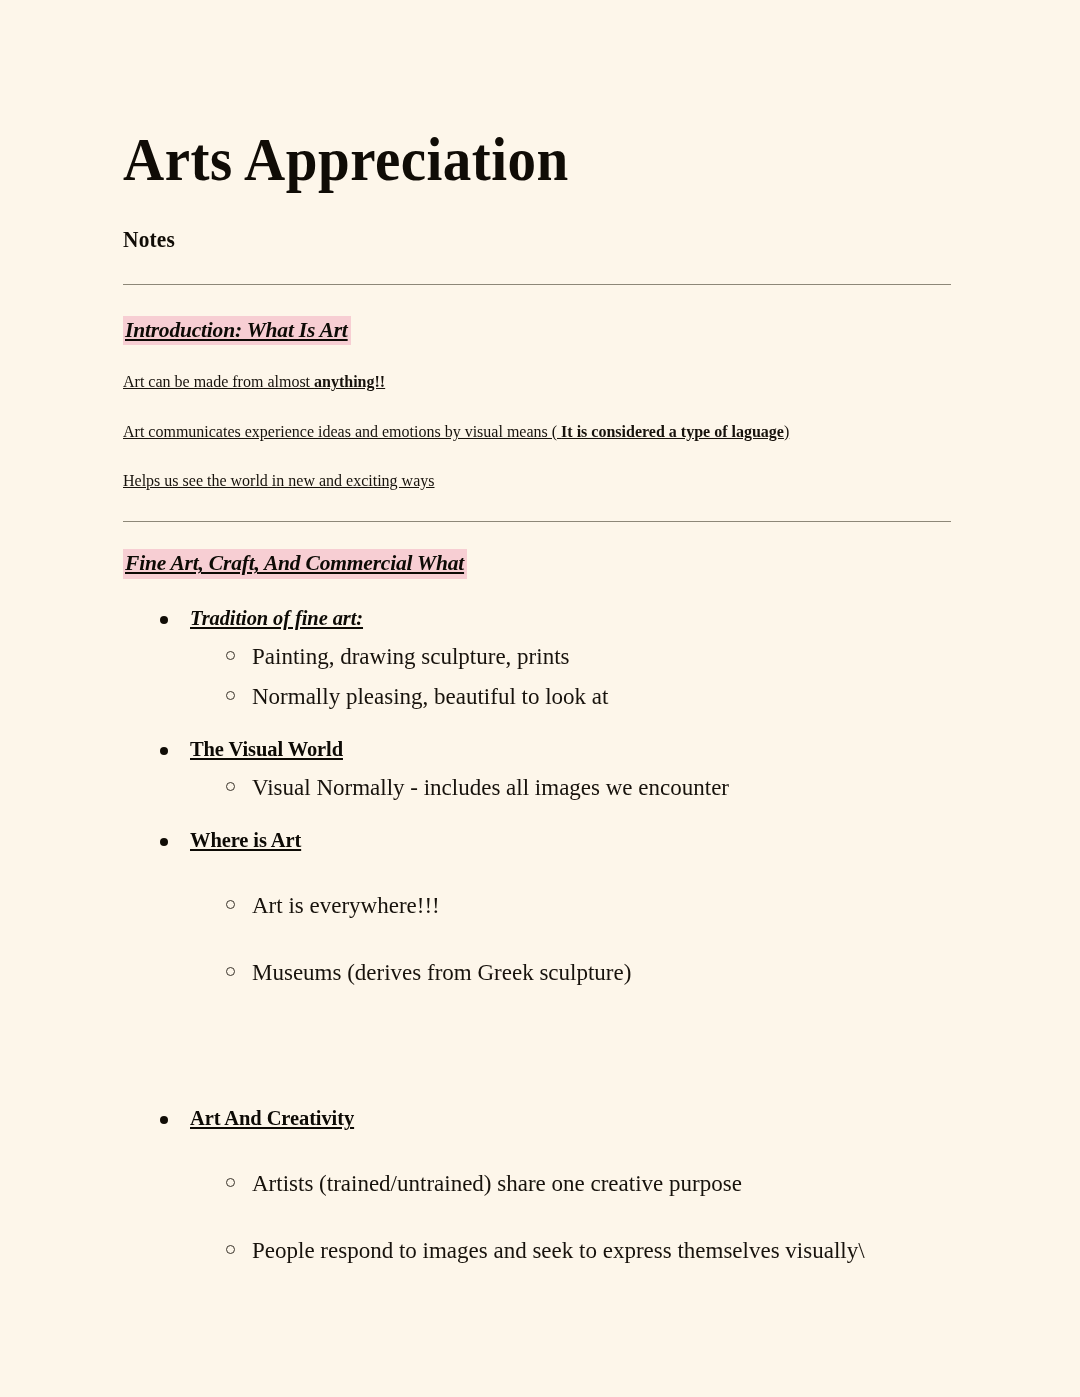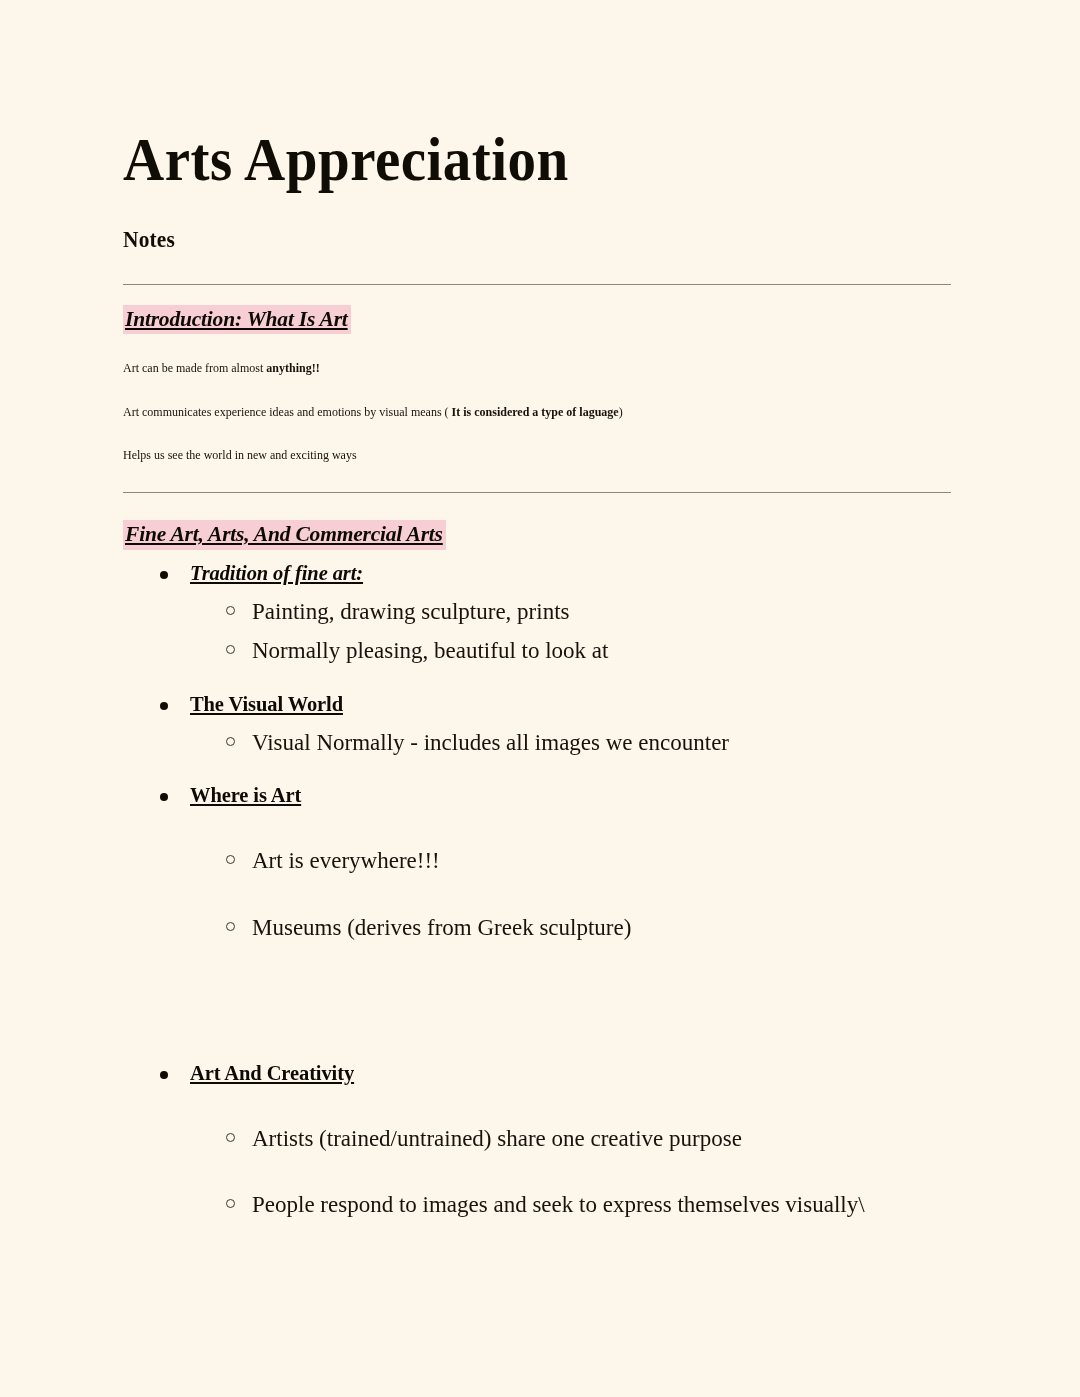--- a/index.html
+++ b/index.html
@@ -82,49 +82,50 @@
     line-height: 1.25;
     letter-spacing: -0.2px;
     color: #0d0a05;
     background: #f7ced3;
     text-decoration: underline;
     text-decoration-thickness: 2.2px;
     text-underline-offset: 2px;
     padding: 1px 3px 2px 2px;
   }
 
-  .sec-wrap.s1 { padding-top: 20px; }
+  .sec-wrap.s1 { padding-top: 31px; }
   .sec-wrap.s2 { padding-top: 27px; }
 
   
   p.body {
     margin: 0;
     padding-top: 25px;
-    font-size: 12px;
+    font-size: 16px;
     line-height: 1.52;
     color: #17120c;
     max-width: 820px;
+    text-decoration: underline;
   }
 
   p.body b { font-weight: 700; }
 
   
   ul.lvl1 {
     list-style: none;
     margin: 0;
     padding: 0;
   }
 
   ul.lvl1 > li.item {
     position: relative;
     padding-left: 67px;
     margin-top: 23px;
   }
 
-  ul.lvl1 > li.item:first-child { margin-top: 10px; }
+  ul.lvl1 > li.item:first-child { margin-top: 26px; }
 
   ul.lvl1 > li.item::before {
     content: "";
     position: absolute;
     left: 37px;
     top: 11px;
     width: 8px;
     height: 8px;
     border-radius: 50%;
     background: #100c06;
@@ -197,21 +198,21 @@
       <p class="body"><span>Art can be made from almost </span><b>anything!!</b><span></span></p>
 
       <p class="body"><span>Art communicates experience ideas and emotions by visual means ( </span><b>It is considered a type of laguage</b><span>)</span></p>
 
       <p class="body"><span>Helps us see the world in new and exciting ways</span></p>
     </div>
 
     <hr class="rule r2">
 
     <div class="sec-wrap s2">
-      <span class="section-heading">Fine Art,  Arts,  And Commercial Arts</span>
+      <span class="section-heading">Fine Art,  Craft,  And Commercial What</span>
 
       <ul class="lvl1">
 
         <li class="item">
           <span class="item-label italic">Tradition of fine art:</span>
           <ul class="lvl2">
             <li class="subitem">Painting, drawing sculpture, prints</li>
             <li class="subitem">Normally pleasing, beautiful to look at</li>
           </ul>
         </li>

